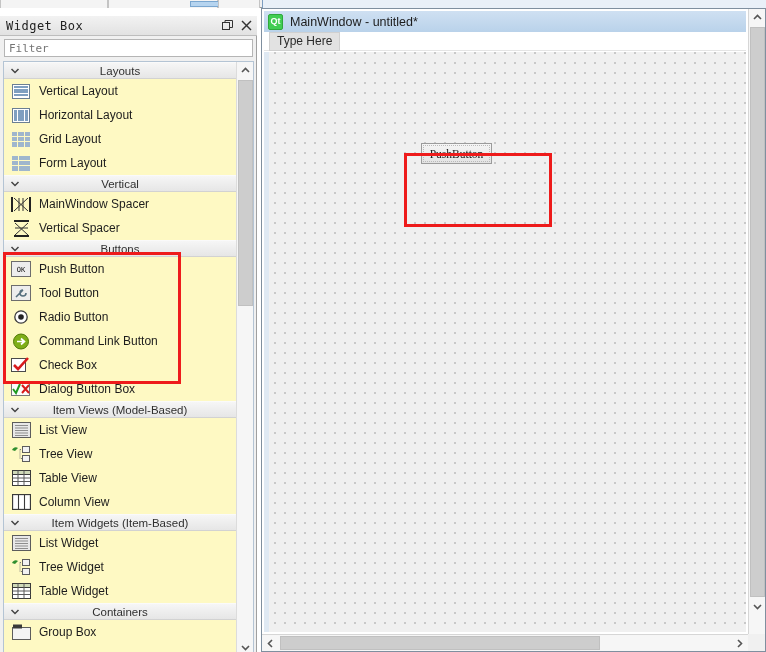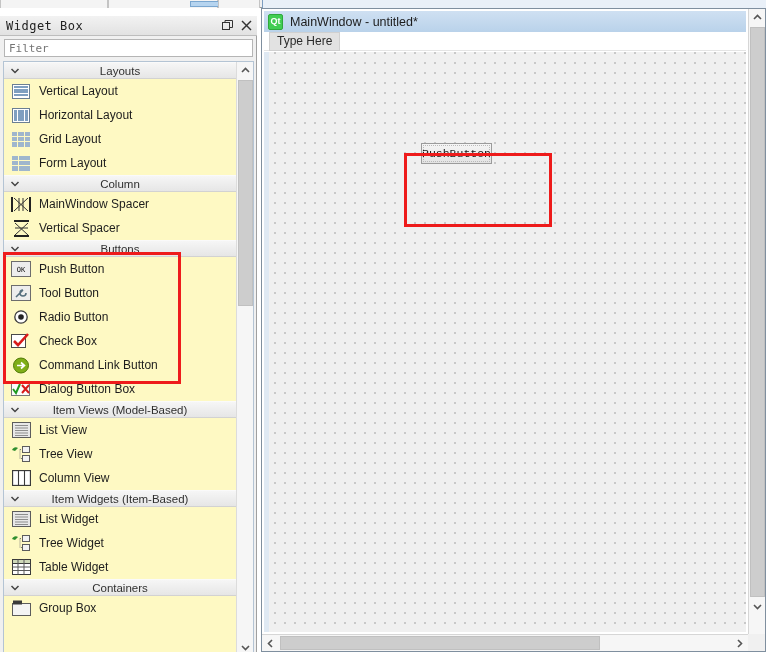--- a/index.html
+++ b/index.html
@@ -160,21 +160,21 @@
   .canvas-left-edge {
     position: absolute; left: 0; top: 0; width: 5px; bottom: 0;
     background: #dfe9f3;
   }
 
   .push-btn {
     position: absolute;
     background: linear-gradient(#f5f5f5, #e3e3e3);
     border: 1px solid #9b9b9b;
     display: flex; align-items: center; justify-content: center;
-    font-family: Liberation Mono, monospace;
+    font-family: Liberation Serif, serif;
     font-size: 11.5px; color: #161616;
     cursor: pointer;
   }
   .push-btn::before {
     content: ""; position: absolute; left: 1px; top: 1px; right: 1px; bottom: 1px;
     border: 1px dotted #b9b9b9; pointer-events: none;
   }
 
   
   .fa-vsb {
@@ -309,21 +309,21 @@
                 <i></i>
                 <i></i>
               </span>
             </span>
             <span class="lbl">Form Layout</span>
           </div>
           <div class="cat-header">
             <svg class="cat-arrow" viewBox="0 0 10 10">
               <polyline points="1.5,3 5,6.5 8.5,3" fill="none" stroke="#444" stroke-width="1.5"></polyline>
             </svg>
-            <span>Column</span>
+            <span>Vertical</span>
           </div>
           <div class="wb-item">
             <span class="ico">
               <svg width="20" height="15" viewBox="0 0 20 15">
                 <line x1="1" y1="0" x2="1" y2="15" stroke="#222" stroke-width="2"></line>
                 <line x1="19" y1="0" x2="19" y2="15" stroke="#222" stroke-width="2"></line>
                 <path d="M3 1 L17 14 M3 14 L17 1 M8 1 L8 14 M12 1 L12 14" stroke="#333" stroke-width="1" fill="none"></path>
               </svg>
             </span>
             <span class="lbl">MainWindow Spacer</span>
@@ -366,35 +366,35 @@
             <span class="ico">
               <svg width="18" height="16" viewBox="0 0 18 16">
                 <circle cx="9" cy="8" r="6.2" fill="#fdfdfd" stroke="#3a3a3a" stroke-width="1.3"></circle>
                 <circle cx="9" cy="8" r="2.8" fill="#222"></circle>
               </svg>
             </span>
             <span class="lbl">Radio Button</span>
           </div>
           <div class="wb-item">
             <span class="ico">
+              <svg width="18" height="17" viewBox="0 0 18 17">
+                <circle cx="9" cy="8.5" r="7.5" fill="#7fae18" stroke="#4f7a04"></circle>
+                <path d="M5 8.5 L12 8.5 M9 5.5 L12.4 8.5 L9 11.5" stroke="#ffffff" stroke-width="1.7" fill="none"></path>
+              </svg>
+            </span>
+            <span class="lbl">Command Link Button</span>
+          </div>
+          <div class="wb-item">
+            <span class="ico">
               <svg width="20" height="16" viewBox="0 0 20 16">
                 <rect x="0.5" y="1.5" width="14" height="13" fill="#ffffff" stroke="#4a4a4a"></rect>
                 <path d="M3 8 L7 12 L17 1" stroke="#d81b1b" stroke-width="2.6" fill="none"></path>
               </svg>
             </span>
             <span class="lbl">Check Box</span>
-          </div>
-          <div class="wb-item">
-            <span class="ico">
-              <svg width="18" height="17" viewBox="0 0 18 17">
-                <circle cx="9" cy="8.5" r="7.5" fill="#7fae18" stroke="#4f7a04"></circle>
-                <path d="M5 8.5 L12 8.5 M9 5.5 L12.4 8.5 L9 11.5" stroke="#ffffff" stroke-width="1.7" fill="none"></path>
-              </svg>
-            </span>
-            <span class="lbl">Command Link Button</span>
           </div>
           <div class="wb-item">
             <span class="ico">
               <svg width="20" height="16" viewBox="0 0 20 16">
                 <rect x="0.5" y="1.5" width="18" height="13" fill="#fcfcfc" stroke="#777"></rect>
                 <path d="M2 8 L5 12 L9 3" stroke="#1f9a1f" stroke-width="2" fill="none"></path>
                 <path d="M11 4 L18 12 M18 4 L11 12" stroke="#d81b1b" stroke-width="2" fill="none"></path>
               </svg>
             </span>
             <span class="lbl">Dialog Button Box</span>
@@ -427,20 +427,35 @@
                 <rect x="11.5" y="0.5" width="7" height="6" fill="#f2f2f2" stroke="#5c5c5c"></rect>
                 <rect x="11.5" y="9.5" width="7" height="6" fill="#f2f2f2" stroke="#5c5c5c"></rect>
                 <path d="M9 3.5 L11.5 3.5 M9 3.5 L9 12.5 L11.5 12.5" stroke="#777" fill="none" stroke-dasharray="1,1"></path>
               </svg>
             </span>
             <span class="lbl">Tree View</span>
           </div>
           <div class="wb-item">
             <span class="ico">
               <svg width="19" height="16" viewBox="0 0 19 16">
+                <rect x="0.5" y="0.5" width="18" height="15" fill="#ffffff" stroke="#3a3a3a"></rect>
+                <rect x="0.5" y="0.5" width="18" height="4" fill="#cfd9b8" stroke="#3a3a3a"></rect>
+                <g stroke="#5a5a5a">
+                  <line x1="6" y1="0.5" x2="6" y2="15.5"></line>
+                  <line x1="12" y1="0.5" x2="12" y2="15.5"></line>
+                  <line x1="0.5" y1="8" x2="18.5" y2="8"></line>
+                  <line x1="0.5" y1="11.5" x2="18.5" y2="11.5"></line>
+                </g>
+              </svg>
+            </span>
+            <span class="lbl">Table View</span>
+          </div>
+          <div class="wb-item">
+            <span class="ico">
+              <svg width="19" height="16" viewBox="0 0 19 16">
                 <rect x="0.5" y="0.5" width="18" height="15" fill="#ffffff" stroke="#3a3a3a" stroke-width="1.3"></rect>
                 <g stroke="#3a3a3a" stroke-width="1.1">
                   <line x1="6.5" y1="1" x2="6.5" y2="15"></line>
                   <line x1="12.5" y1="1" x2="12.5" y2="15"></line>
                 </g>
               </svg>
             </span>
             <span class="lbl">Column View</span>
           </div>
           <div class="cat-header">

